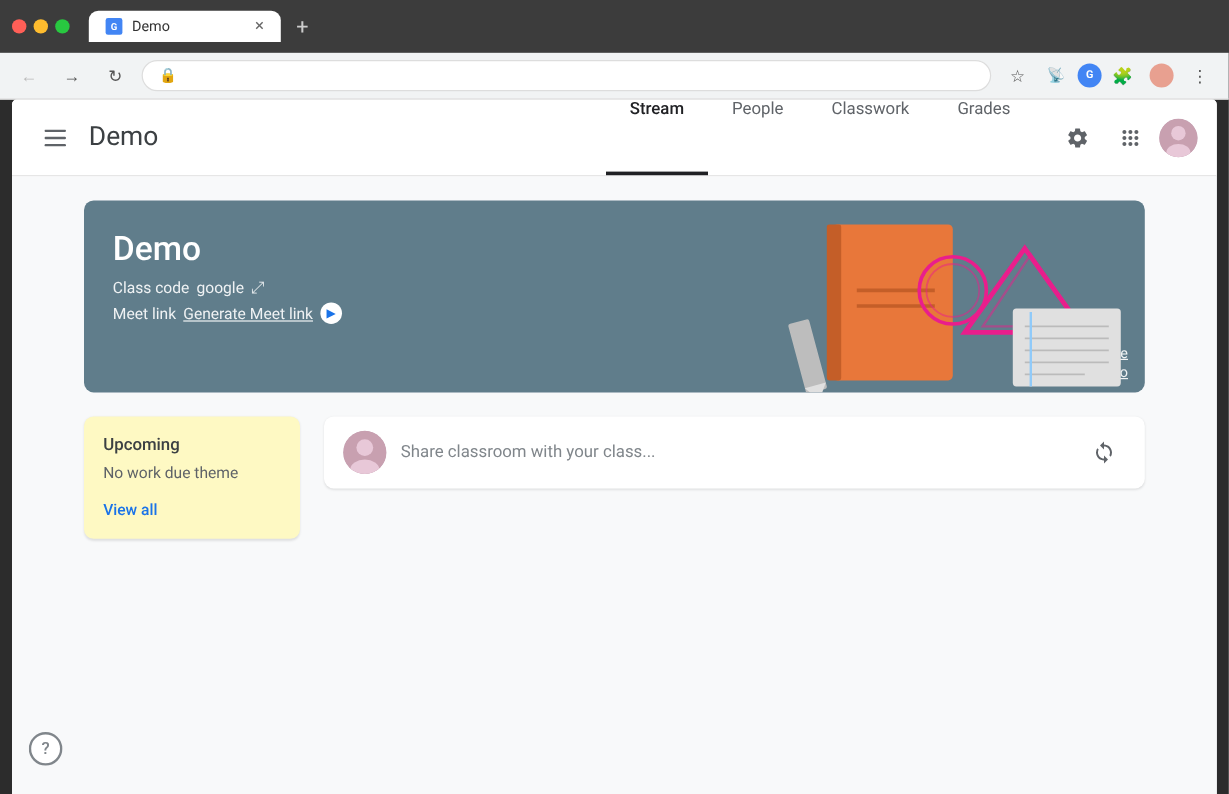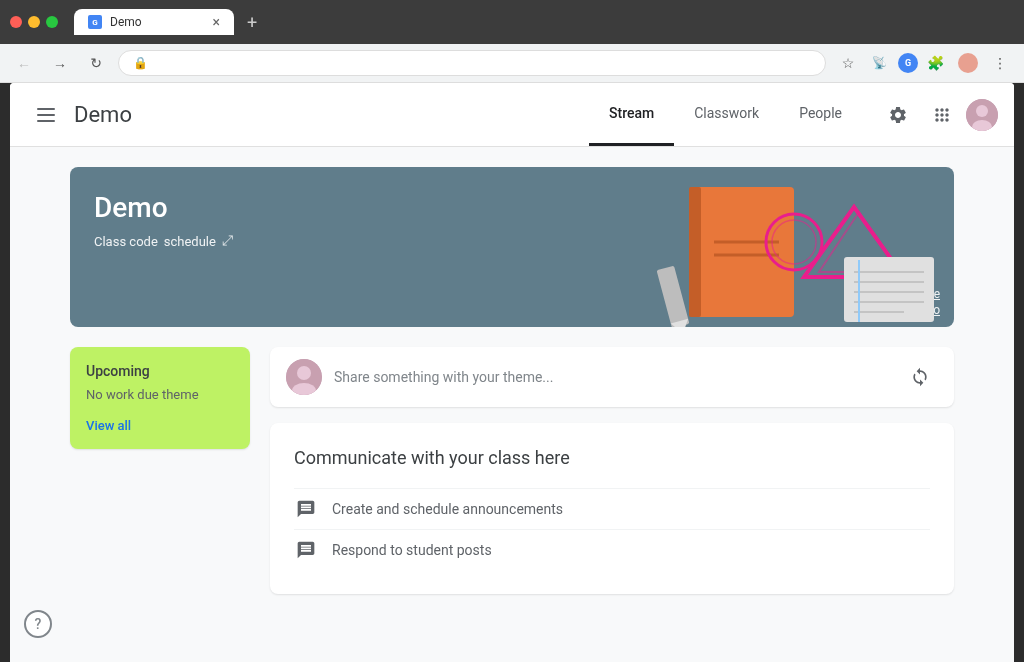--- a/index.html
+++ b/index.html
@@ -187,21 +187,21 @@
     }
     .header-nav {
       display: flex;
       align-items: stretch;
       height: 100%;
       gap: 0;
     }
     .nav-tab {
       padding: 0 20px;
       display: flex;
-      align-items: center;
+      align-items: flex-start;
       font-size: 14px;
       color: #5f6368;
       cursor: pointer;
       position: relative;
       border-bottom: 3px solid transparent;
       transition: all 0.2s;
     }
     .nav-tab.active {
       color: #202124;
       border-bottom: 3px solid #202124;
@@ -327,21 +327,21 @@
       display: flex;
       gap: 20px;
     }
 
     
     .sidebar {
       width: 180px;
       flex-shrink: 0;
     }
     .upcoming-card {
-      background: #bef264;
+      background: #fef9c3;
       border-radius: 8px;
       padding: 16px;
       box-shadow: 0 1px 2px rgba(0,0,0,0.1);
     }
     .upcoming-title {
       font-size: 14px;
       font-weight: 500;
       color: #3c4043;
       margin-bottom: 8px;
     }
@@ -511,24 +511,27 @@
         <rect y="6" width="18" height="2" rx="1"></rect>
         <rect y="12" width="18" height="2" rx="1"></rect>
       </svg>
     </div>
     <span class="app-title">Demo</span>
     <nav class="header-nav">
       <div class="nav-tab active">
         <span>Stream</span>
       </div>
       <div class="nav-tab">
+        <span>People</span>
+      </div>
+      <div class="nav-tab">
         <span>Classwork</span>
       </div>
       <div class="nav-tab">
-        <span>People</span>
+        <span>Grades</span>
       </div>
     </nav>
     <div class="header-actions">
       <div class="header-action-btn">
         <svg width="20" height="20" viewBox="0 0 24 24" fill="#5f6368">
           <path d="M19.14 12.94c.04-.3.06-.61.06-.94s-.02-.64-.07-.94l2.03-1.58a.49.49 0 00.12-.61l-1.92-3.32a.49.49 0 00-.59-.22l-2.39.96a7.05 7.05 0 00-1.62-.94l-.36-2.54a.484.484 0 00-.48-.41h-3.84c-.24 0-.43.17-.47.41l-.36 2.54c-.59.24-1.13.57-1.62.94l-2.39-.96c-.22-.08-.47 0-.59.22L2.74 8.87a.48.48 0 00.12.61l2.03 1.58c-.05.3-.07.62-.07.94s.02.64.07.94l-2.03 1.58a.49.49 0 00-.12.61l1.92 3.32c.12.22.37.29.59.22l2.39-.96c.5.38 1.03.7 1.62.94l.36 2.54c.05.24.24.41.48.41h3.84c.24 0 .44-.17.47-.41l.36-2.54c.59-.24 1.13-.56 1.62-.94l2.39.96c.22.08.47 0 .59-.22l1.92-3.32a.49.49 0 00-.12-.61l-2.01-1.58zM12 15.6c-1.98 0-3.6-1.62-3.6-3.6s1.62-3.6 3.6-3.6 3.6 1.62 3.6 3.6-1.62 3.6-3.6 3.6z"></path>
         </svg>
       </div>
       <div class="header-action-btn">
         <svg width="20" height="20" viewBox="0 0 24 24" fill="#5f6368">
@@ -545,22 +548,27 @@
     </div>
   </div>
 
   <div class="main-content">
 
     <div class="hero-banner">
       <div class="hero-content">
         <div class="hero-class-name">Demo</div>
         <div class="hero-meta">
           <span>Class code</span>
-          <span>schedule</span>
+          <span>google</span>
           <span class="expand-icon">⤢</span>
+        </div>
+        <div class="hero-meta">
+          <span>Meet link</span>
+          <span style="cursor:pointer;text-decoration:underline;">Generate Meet link</span>
+          <span class="meet-link-icon">▶</span>
         </div>
       </div>
 
       <svg class="hero-illustration" viewBox="0 0 420 160" xmlns="http://www.w3.org/2000/svg">
 
         <rect x="160" y="20" width="100" height="130" rx="4" fill="#e8773a"></rect>
         <rect x="155" y="20" width="12" height="130" rx="2" fill="#c45e28"></rect>
         <line x1="180" y1="75" x2="245" y2="75" stroke="#c45e28" stroke-width="3"></line>
         <line x1="180" y1="88" x2="245" y2="88" stroke="#c45e28" stroke-width="3"></line>
 
@@ -604,45 +612,26 @@
       <div class="stream-area">
 
         <div class="share-box">
           <div class="user-avatar-sm">
             <svg width="36" height="36" viewBox="0 0 36 36">
               <circle cx="18" cy="18" r="18" fill="#c8a0b0"></circle>
               <circle cx="18" cy="14" r="7" fill="#e8c8d8"></circle>
               <ellipse cx="18" cy="32" rx="12" ry="8" fill="#e8c8d8"></ellipse>
             </svg>
           </div>
-          <span class="share-input">Share something with your theme...</span>
+          <span class="share-input">Share classroom with your class...</span>
           <div class="share-expand-btn">
             <svg width="20" height="20" viewBox="0 0 24 24" fill="#5f6368">
               <path d="M12 4V1L8 5l4 4V6c3.31 0 6 2.69 6 6 0 1.01-.25 1.97-.7 2.8l1.46 1.46A7.93 7.93 0 0020 12c0-4.42-3.58-8-8-8zm0 14c-3.31 0-6-2.69-6-6 0-1.01.25-1.97.7-2.8L5.24 7.74A7.93 7.93 0 004 12c0 4.42 3.58 8 8 8v3l4-4-4-4v3z"></path>
             </svg>
           </div>
         </div>
 
-        <div class="communicate-card">
-          <div class="communicate-title">Communicate with your class here</div>
-          <div class="communicate-item">
-            <div class="communicate-icon">
-              <svg viewBox="0 0 24 24">
-                <path d="M20 2H4c-1.1 0-1.99.9-1.99 2L2 22l4-4h14c1.1 0 2-.9 2-2V4c0-1.1-.9-2-2-2zm-2 12H6v-2h12v2zm0-3H6V9h12v2zm0-3H6V6h12v2z"></path>
-              </svg>
-            </div>
-            <span class="communicate-text">Create and schedule announcements</span>
-          </div>
-          <div class="communicate-item">
-            <div class="communicate-icon">
-              <svg viewBox="0 0 24 24">
-                <path d="M20 2H4c-1.1 0-2 .9-2 2v18l4-4h14c1.1 0 2-.9 2-2V4c0-1.1-.9-2-2-2zm-2 12H6v-2h12v2zm0-3H6V9h12v2zm0-3H6V6h12v2z"></path>
-              </svg>
-            </div>
-            <span class="communicate-text">Respond to student posts</span>
-          </div>
-        </div>
       </div>
     </div>
   </div>
 </div>
 
 <div class="help-btn">?</div>
 
 </body></html>

